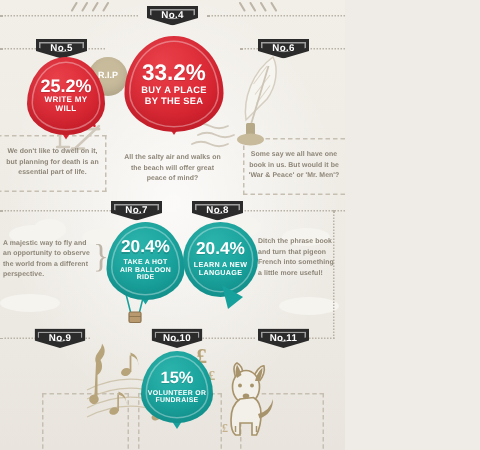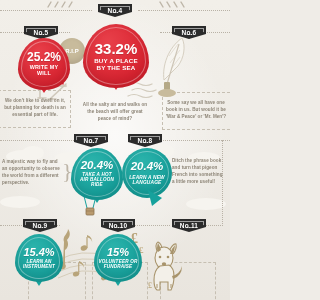--- a/index.html
+++ b/index.html
@@ -40,21 +40,21 @@
     transform:translateX(-50%) rotate(45deg);
     width:0;height:0;}
   .pin .pct{font-weight:bold;line-height:1;text-shadow:0 1px 0 rgba(0,0,0,.14);}
   .pin .lbl{font-weight:bold;line-height:1.08;letter-spacing:.2px;
     text-transform:uppercase;margin-top:2px;}
   .pin .inner{position:absolute;left:3px;top:3px;right:3px;bottom:3px;
     border:1px solid rgba(255,255,255,.35);
     border-radius:50% 50% 50% 50%/60% 60% 40% 40%;pointer-events:none;}
 
   .pin.red{background:radial-gradient(circle at 38% 28%,#e8404a,#d8222f 70%);}
-  .pin.teal{background:radial-gradient(circle at 38% 28%,#2bb3ab,#16a19c 70%);font-style:italic;}
+  .pin.teal{background:radial-gradient(circle at 38% 28%,#2bb3ab,#16a19c 70%);}
 
   
   .tail{position:absolute;width:0;height:0;border-left:9px solid transparent;
     border-right:9px solid transparent;}
   .tail.red{border-top:14px solid #d8222f;}
   .tail.teal{border-top:14px solid #16a19c;}
 
   .cap{position:absolute;color:#8d8577;font-size:4.6px;line-height:1.55;
     font-weight:bold;text-align:center;letter-spacing:.05px;}
 
@@ -296,29 +296,20 @@
       <circle cx="18" cy="17" r="1.3"></circle>
         <circle cx="26" cy="17" r="1.3"></circle>
       <path d="M30 36 q8 -2 10 -10 q0 10 -9 13z"></path>
     </g>
     <g stroke="#a8946c" stroke-width="1" fill="none">
       <line x1="15" y1="48" x2="15" y2="44"></line>
         <line x1="29" y1="48" x2="29" y2="44"></line>
     </g>
   </svg>
 
-  <div style="position:absolute;left:15px;top:234px;width:48px;height:48px;">
-    <div class="tail teal" style="left:15px;top:38px;"></div>
-    <div class="pin teal" style="left:0;top:0;width:48px;height:48px;">
-      <div class="inner"></div>
-      <div class="pct" style="font-size:11px;">15.4%</div>
-      <div class="lbl" style="font-size:4.6px;">LEARN AN</div>
-      <div class="lbl" style="font-size:4.6px;margin-top:0;">INSTRUMENT</div>
-    </div>
-  </div>
 
   <div style="position:absolute;left:94px;top:234px;width:48px;height:48px;">
     <div class="tail teal" style="left:15px;top:38px;"></div>
     <div class="pin teal" style="left:0;top:0;width:48px;height:48px;">
       <div class="inner"></div>
       <div class="pct" style="font-size:11px;">15%</div>
       <div class="lbl" style="font-size:4.6px;">VOLUNTEER OR</div>
       <div class="lbl" style="font-size:4.6px;margin-top:0;">FUNDRAISE</div>
     </div>
   </div>

